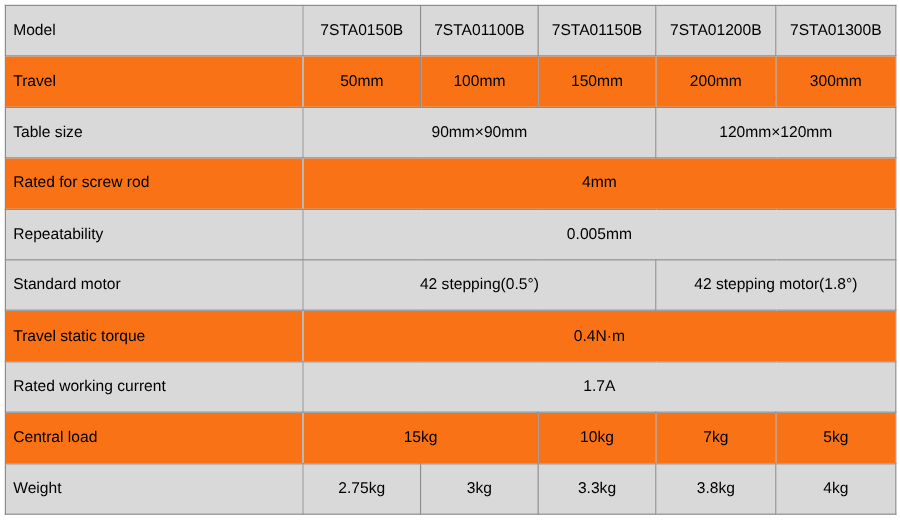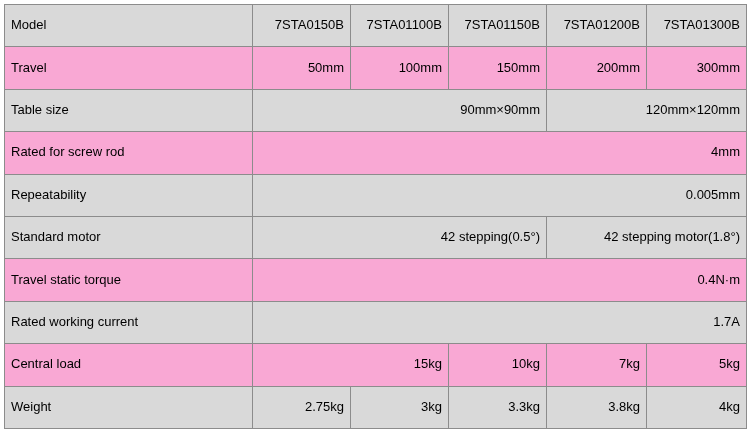--- a/index.html
+++ b/index.html
@@ -33,28 +33,28 @@
     line-height: 1.15;
     vertical-align: middle;
     white-space: nowrap;
     overflow: hidden;
   }
   td.label {
     text-align: left;
     padding-left: 8px;
   }
   td.val {
-    text-align: right;
+    text-align: center;
   }
   tr.shaded td {
     background: #d9d9d9;
     margin-left: 32px;
   }
   tr.plain td {
-    background: #f9a8d4;
+    background: #f97316;
   }
 </style>
 </head>
 <body>
 
 <div class="spec-table-wrap">
   <table class="spec-table">
     <colgroup>
       <col style="width:248px">
       <col style="width:98px">

